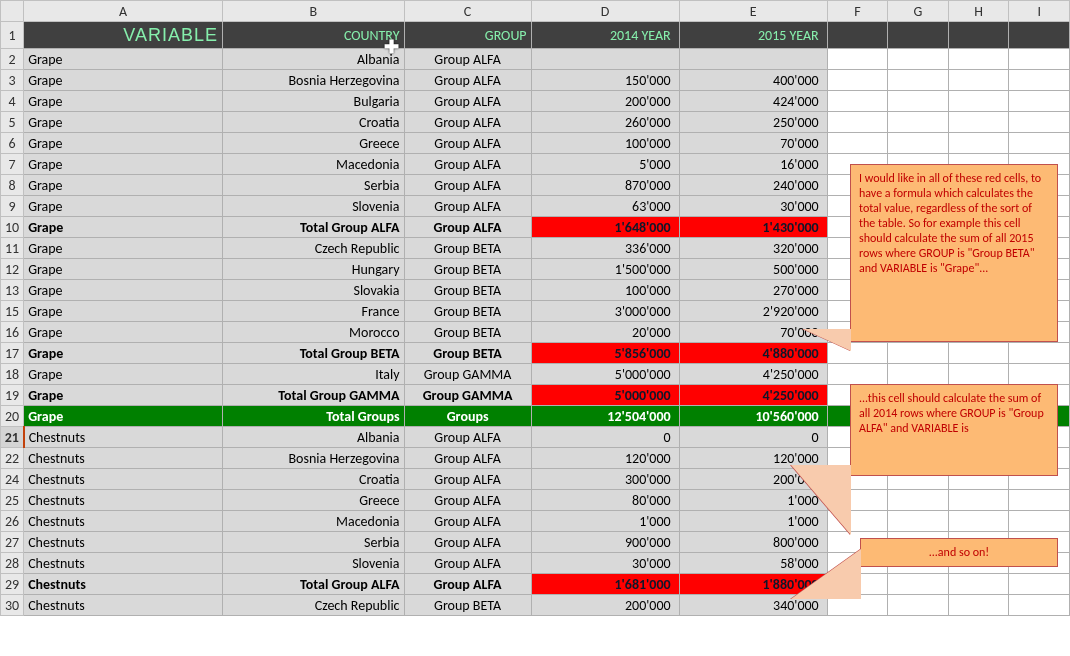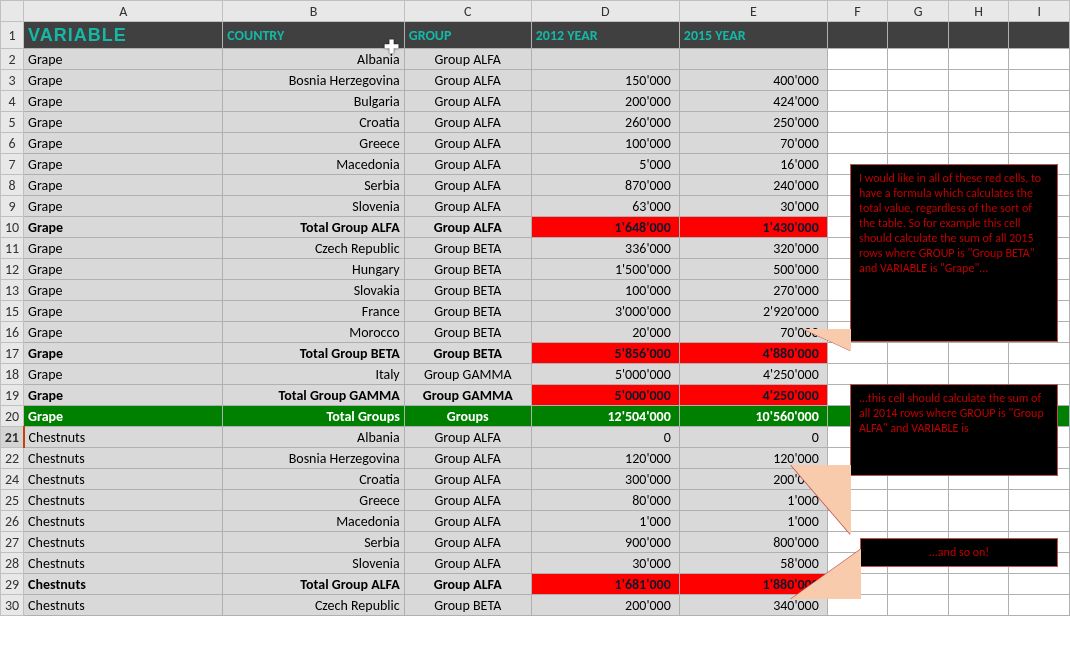--- a/index.html
+++ b/index.html
@@ -42,43 +42,43 @@
   padding: 0 4px;
   overflow: hidden;
   white-space: nowrap;
   background: #d9d9d9;
 }
 td.cell.white {
   background: #fff;
 }
 tr.hdr td.cell {
   background: #404040;
-  color: #14b8a6;
-  font-weight: bold;
-  text-align: left;
+  color: #86efac;
+  font-weight: normal;
+  text-align: right;
   height: 26px;
 }
 tr.hdr td.cell.A {
   font-size: 18px;
   font-family: Arial, sans-serif;
   letter-spacing: 1px;
 }
 td.colA { width: 196px; text-align: left; }
 td.colB { width: 176px; text-align: right; }
 td.colC { width: 120px; text-align: center; margin-left: 23px; }
 td.colD { width: 140px; text-align: right; padding-right: 8px;}
 td.colE { width: 140px; text-align: right; padding-right: 8px;}
 td.colF, td.colG, td.colH, td.colI { width: 55px; background:#fff; }
 tr.subtot td.cell   { font-weight: bold; }
 tr.subtot td.colD, tr.subtot td.colE { background: #ff0000; color:#0f172a; }
 tr.tot td.cell { background: #008000; color:#fff; font-weight:bold; }
 .callout {
   position: absolute;
   border: 1px solid #c0504d;
-  background: #000000;
+  background: #fdba74;
   color: #c00000;
   font-size: 12px;
   padding: 6px 8px;
   line-height: 1.25;
   width: 190px;
 }
 .callout .arrow {
   position: absolute;
   width: 0;
   height: 0;
@@ -136,21 +136,21 @@
         <th class="colhdr" style="width:55px">H</th>
         <th class="colhdr" style="width:55px">I</th>
       </tr>
     </thead>
     <tbody id="tbody">
         <tr class="hdr">
           <td class="rowhdr">1</td>
           <td class="cell colA A">VARIABLE</td>
           <td class="cell colB">COUNTRY</td>
           <td class="cell colC">GROUP</td>
-          <td class="cell colD">2012 YEAR</td>
+          <td class="cell colD">2014 YEAR</td>
           <td class="cell colE">2015 YEAR</td>
           <td class="cell colF white"></td>
           <td class="cell colG white"></td>
           <td class="cell colH white"></td>
           <td class="cell colI white"></td>
         </tr>
         <tr>
           <td class="rowhdr">2</td>
           <td class="cell colA">Grape</td>
           <td class="cell colB">Albania</td>

